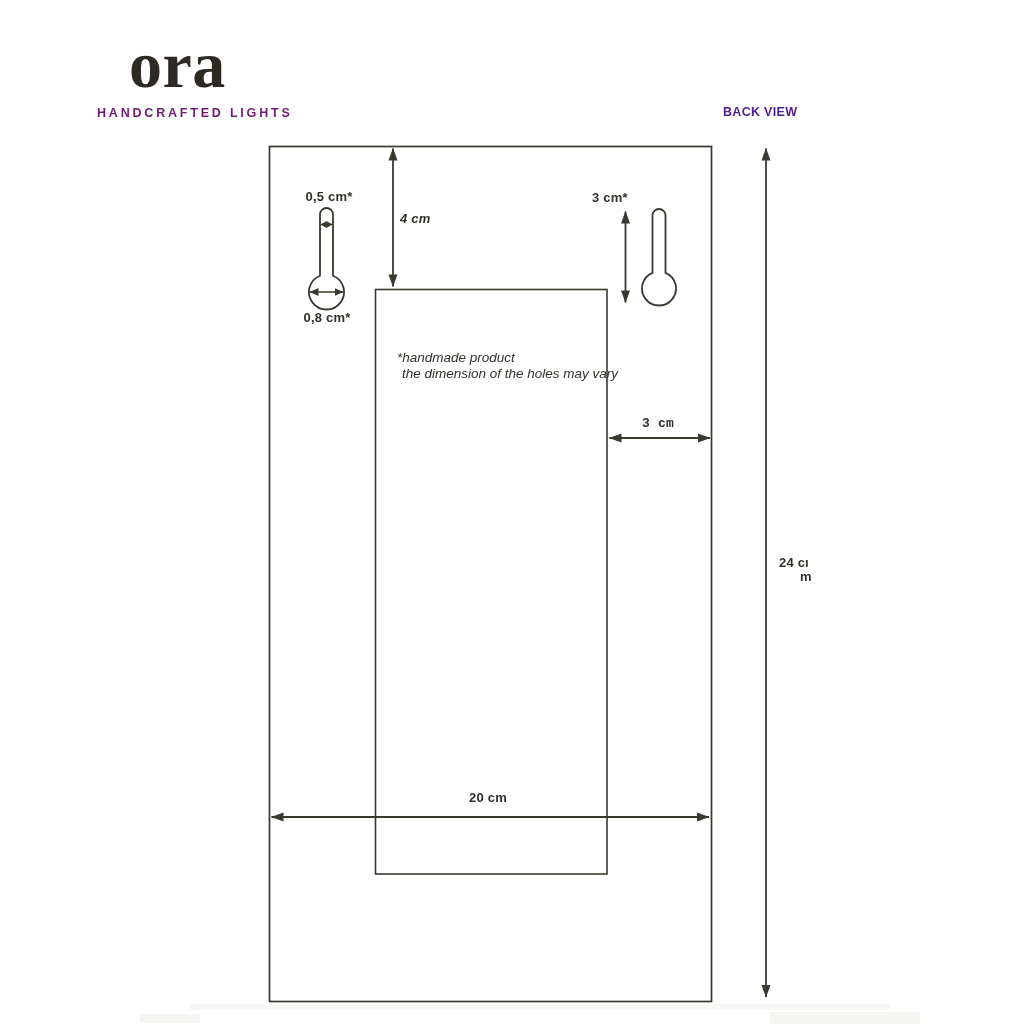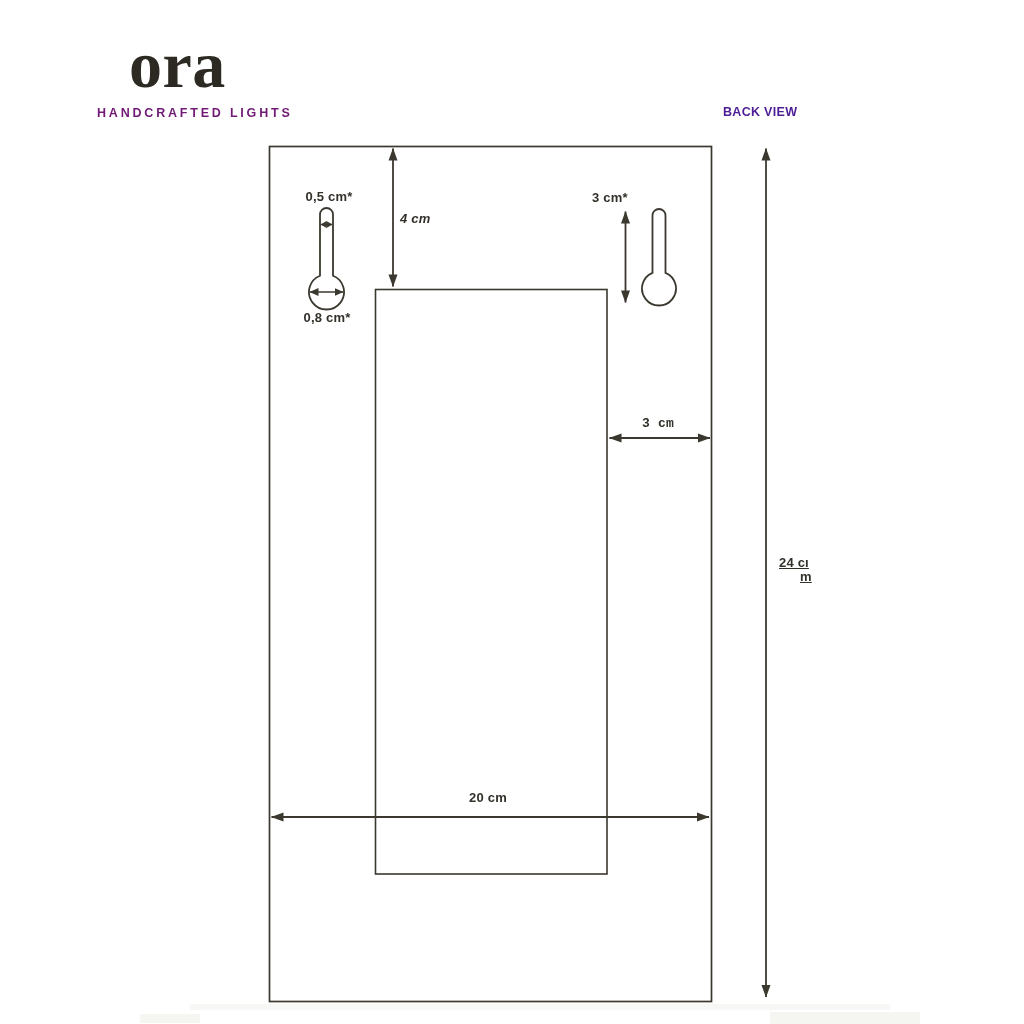--- a/index.html
+++ b/index.html
@@ -79,23 +79,27 @@
   <div class="dim-label centered" style="left:327px; top:310px;">0,8 cm*</div>
 
   <div class="dim-label" style="left:400px; top:211px;font-style:italic;">4 cm</div>
 
   <div class="dim-label" style="left:592px; top:190px;">3 cm*</div>
 
   <div class="dim-label centered" style="left:658px; top:416px;font-family:Liberation Mono, monospace;">3 cm</div>
 
   <div class="dim-label centered" style="left:488px; top:790px;">20 cm</div>
 
-  <div class="dim-label" style="left:779px; top:556px; line-height:14px;text-decoration:underline;">
+  <div class="dim-label" style="left:779px; top:556px; line-height:14px;">
     <span>24 cı</span><br>
     <span style="padding-left:21px;">m</span>
   </div>
 
+  <div class="note">
+    <span>*handmade product</span><br>
+    <span style="padding-left:5px;">the dimension of the holes may vary</span>
+  </div>
 
   <div class="artifact" style="left:190px; top:1004px; width:700px; height:6px; opacity:0.8;"></div>
   <div class="artifact" style="left:140px; top:1014px; width:60px; height:9px;"></div>
   <div class="artifact" style="left:770px; top:1012px; width:150px; height:12px;"></div>
 
 </div>
 
 </body></html>

